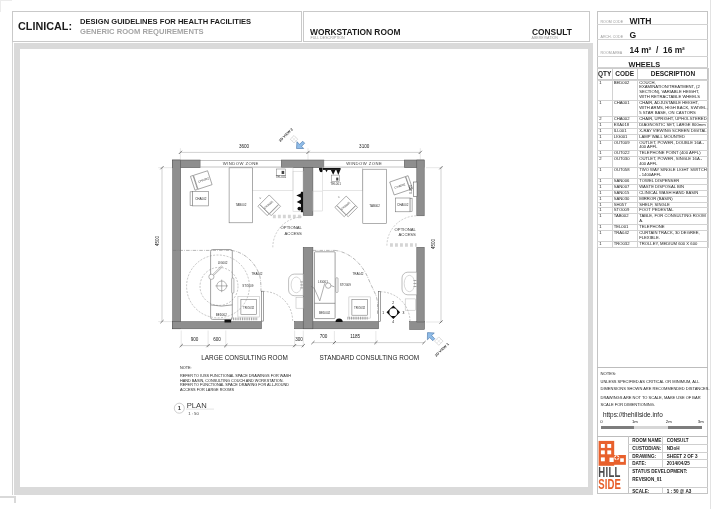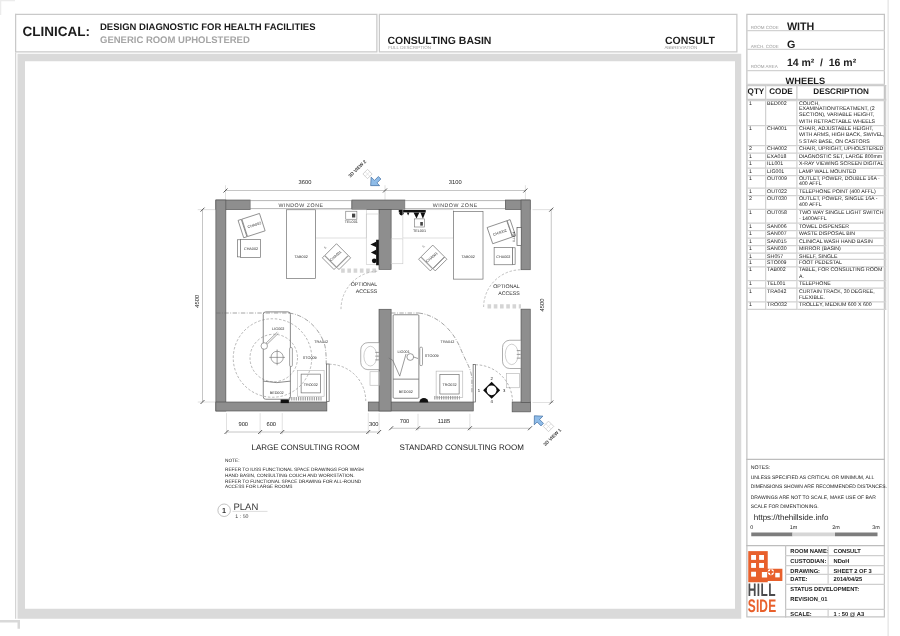--- a/index.html
+++ b/index.html
@@ -17,27 +17,27 @@
 <div class="abs" style="left:0px;top:0px;width:12px;height:1px;background:#ececec;"></div>
 
 <div class="abs" style="left:710px;top:0px;width:1px;height:509px;background:#e3e3e3;"></div>
 
 <div class="abs" style="left:0px;top:496px;width:16px;height:7px;border-right:2px solid #d9d9d9;border-top:2px solid #d9d9d9;box-sizing:border-box;"></div>
 
 <div class="bx" style="left:12.2px;top:11.2px;width:290.3px;height:30.7px;"></div>
 
 <div class="abs" style="left:18px;top:19.6px;font-size:10.8px;font-weight:bold;color:#1c1c1c;">CLINICAL:</div>
 
-<div class="abs" style="left:80px;top:17.2px;font-size:7.6px;font-weight:bold;color:#1c1c1c;">DESIGN DIAGNOSTIC FOR HEALTH FACILITIES</div>
-
-<div class="abs" style="left:80px;top:26.6px;font-size:7.6px;font-weight:bold;color:#a5a5a5;">GENERIC ROOM UPHOLSTERED</div>
+<div class="abs" style="left:80px;top:17.2px;font-size:7.6px;font-weight:bold;color:#1c1c1c;">DESIGN GUIDELINES FOR HEALTH FACILITIES</div>
+
+<div class="abs" style="left:80px;top:26.6px;font-size:7.6px;font-weight:bold;color:#a5a5a5;">GENERIC ROOM REQUIREMENTS</div>
 
 <div class="bx" style="left:302.5px;top:11.2px;width:287px;height:30.7px;"></div>
 
-<div class="abs" style="left:310px;top:27.2px;font-size:8.4px;font-weight:bold;color:#1c1c1c;">CONSULTING BASIN</div>
+<div class="abs" style="left:310px;top:27.2px;font-size:8.4px;font-weight:bold;color:#1c1c1c;">WORKSTATION ROOM</div>
 <div class="abs tiny" style="left:310.5px;top:36px;font-size:3.6px;">FULL DESCRIPTION</div>
 
 <div class="abs" style="left:532px;top:27.2px;font-size:8.4px;font-weight:bold;color:#1c1c1c;">CONSULT</div>
 <div class="abs tiny" style="left:531.5px;top:36px;font-size:3.6px;">ABBREVIATION</div>
 
 <div class="abs" style="left:14px;top:43px;width:579px;height:451.5px;background:#dadada;"></div>
 
 <div class="abs" style="left:19.5px;top:48.5px;width:568.5px;height:438px;background:#ffffff;"></div>
 
 <div class="bx" style="left:597px;top:11.4px;width:110.8px;height:483px;border-color:#c4c4c4;"></div>

